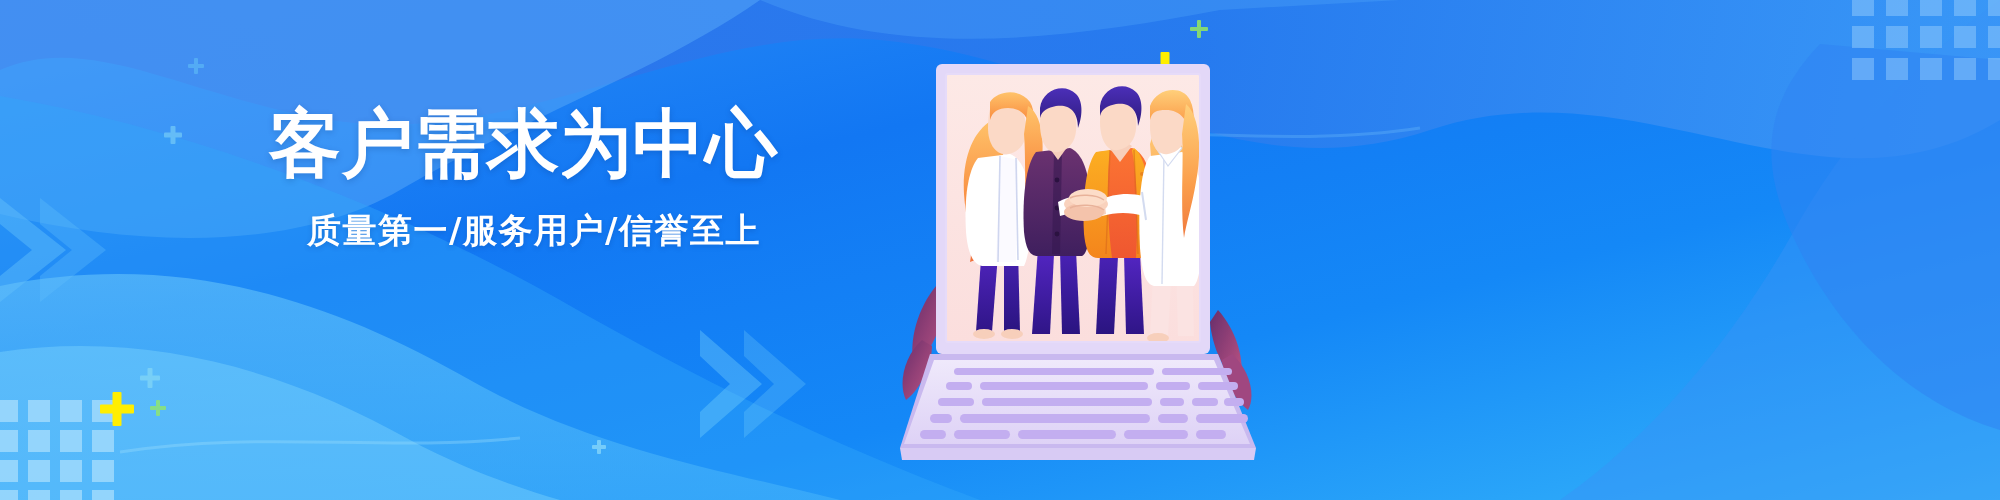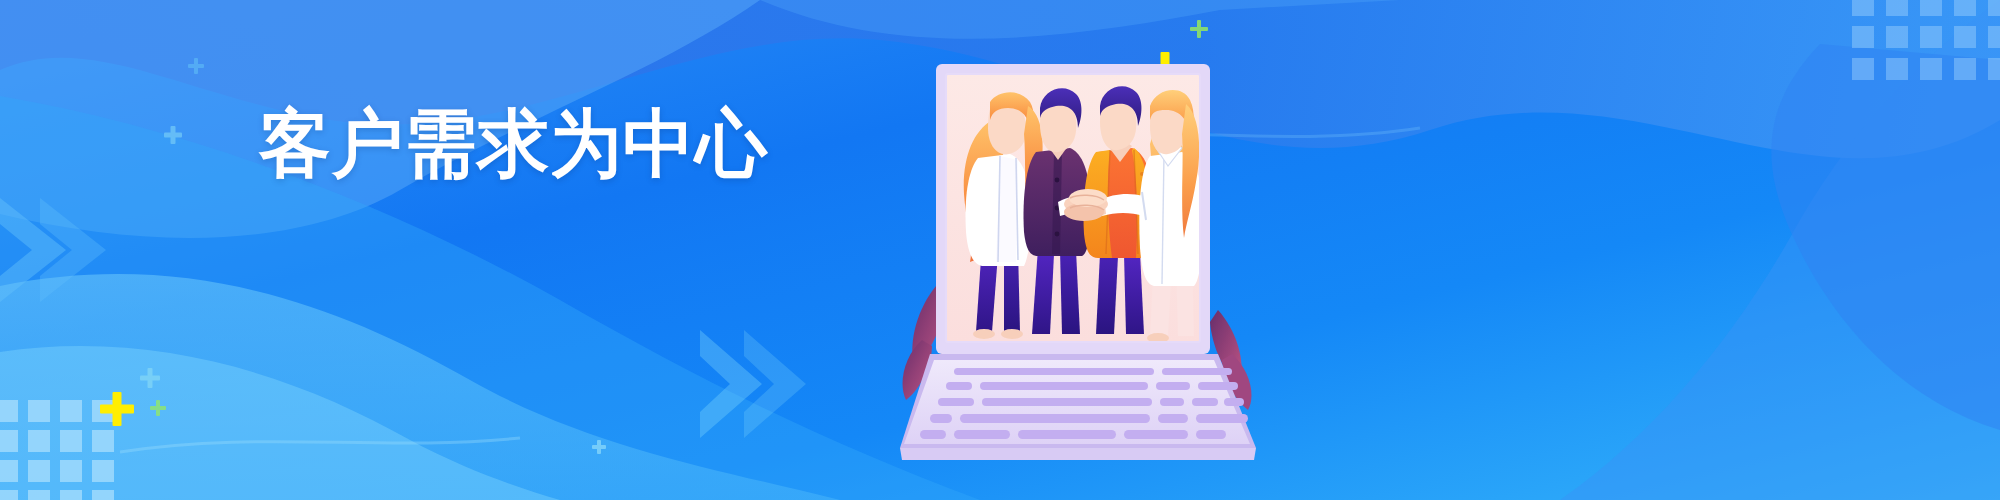--- a/index.html
+++ b/index.html
@@ -16,21 +16,21 @@
   
   .sq-grid{position:absolute;}
 
   
   .plus{position:absolute;}
   .plus::before,.plus::after{content:"";position:absolute;background:currentColor;border-radius:1px;}
   .plus::before{left:50%;top:0;transform:translateX(-50%);width:var(--t);height:100%;}
   .plus::after{top:50%;left:0;transform:translateY(-50%);height:var(--t);width:100%;}
 
   
-  #text-block{position:absolute;left:259px;top:104px;width:560px;}
+  #text-block{position:absolute;left:252px;top:104px;width:560px;text-align:center;}
   #main-title{
     margin:0;color:#ffffff;font-size:74px;line-height:78px;
     font-weight:bold;letter-spacing:1px;white-space:nowrap;
     font-family:"DejaVu Sans","Liberation Sans",sans-serif;
     text-shadow:0 2px 6px rgba(2,40,110,.22);
     transform:scaleX(.97);transform-origin:left center;
   }
   #sub-title{
     margin:28px 0 0 4px;color:#ffffff;font-size:34px;line-height:40px;
     font-weight:bold;letter-spacing:1.5px;white-space:nowrap;
@@ -161,20 +161,21 @@
   <span class="plus" style="left:164px;top:126px;width:18px;height:18px;--t:5px;color:#6ec6f8;opacity:.8;"></span>
   <span class="plus" style="left:1190px;top:20px;width:18px;height:18px;--t:4px;color:#8fe06a;opacity:.9;"></span>
   <span class="plus" style="left:1148px;top:52px;width:34px;height:34px;--t:9px;color:#FFEE00;"></span>
   <span class="plus" style="left:140px;top:368px;width:20px;height:20px;--t:5px;color:#7fd4f7;opacity:.8;"></span>
   <span class="plus" style="left:100px;top:392px;width:34px;height:34px;--t:9px;color:#FFEE00;"></span>
   <span class="plus" style="left:150px;top:400px;width:16px;height:16px;--t:4px;color:#8be27a;opacity:.9;"></span>
   <span class="plus" style="left:592px;top:440px;width:14px;height:14px;--t:4px;color:#8fdcfb;opacity:.7;"></span>
 
   <div id="text-block">
     <h1 id="main-title">客户需求为中心</h1>
+    <p id="sub-title">质量第一/服务用户/信誉至上</p>
   </div>
 
   <div id="illustration">
     <svg viewBox="0 0 420 420">
       <defs>
         <linearGradient id="scr" x1="0" y1="0" x2="0" y2="1">
           <stop offset="0%" stop-color="#fde9e6"></stop>
           <stop offset="100%" stop-color="#fbdedd"></stop>
         </linearGradient>
         <linearGradient id="hair" x1="0" y1="0" x2="0" y2="1">

